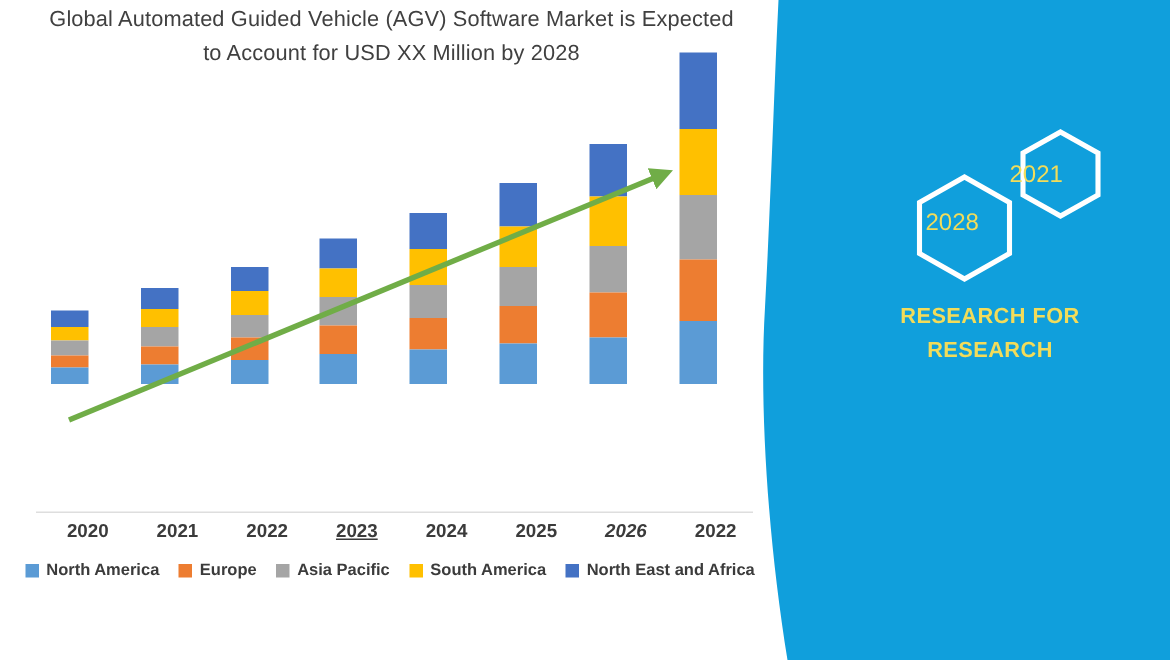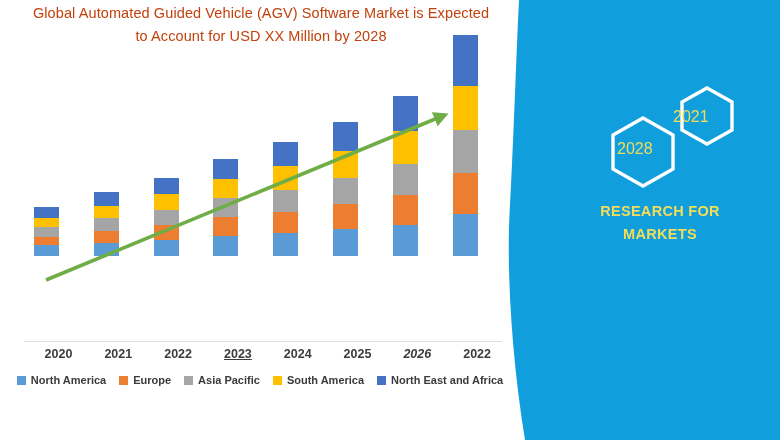--- a/index.html
+++ b/index.html
@@ -29,21 +29,21 @@
     height: 440px;
   }
   #chart-title {
     position: absolute;
     left: 26px;
     top: 2px;
     width: 470px;
     text-align: center;
     font-size: 14.5px;
     line-height: 23px;
-    color: #c2410c;
+    color: #404040;
     letter-spacing: 0.1px;
   }
 
   #plot-area {
     position: absolute;
     left: 0;
     top: 0;
     width: 520px;
     height: 355px;
   }
@@ -301,17 +301,17 @@
       <svg viewBox="0 0 150 120" width="150" height="120">
         <polygon points="112,8 137,22 137,50 112,64 87,50 87,22" fill="none" stroke="#ffffff" stroke-width="3.4"></polygon>
         <polygon points="48,38 78,55 78,89 48,106 18,89 18,55" fill="none" stroke="#ffffff" stroke-width="3.4"></polygon>
       </svg>
       <div class="hex-label" id="hex-label-2028">2028</div>
       <div class="hex-label" id="hex-label-2021">2021</div>
     </div>
 
     <div id="brand-tagline">
       <div>RESEARCH FOR</div>
-      <div>MARKETS</div>
+      <div>RESEARCH</div>
     </div>
   </div>
 
 </div>
 
 </body></html>

